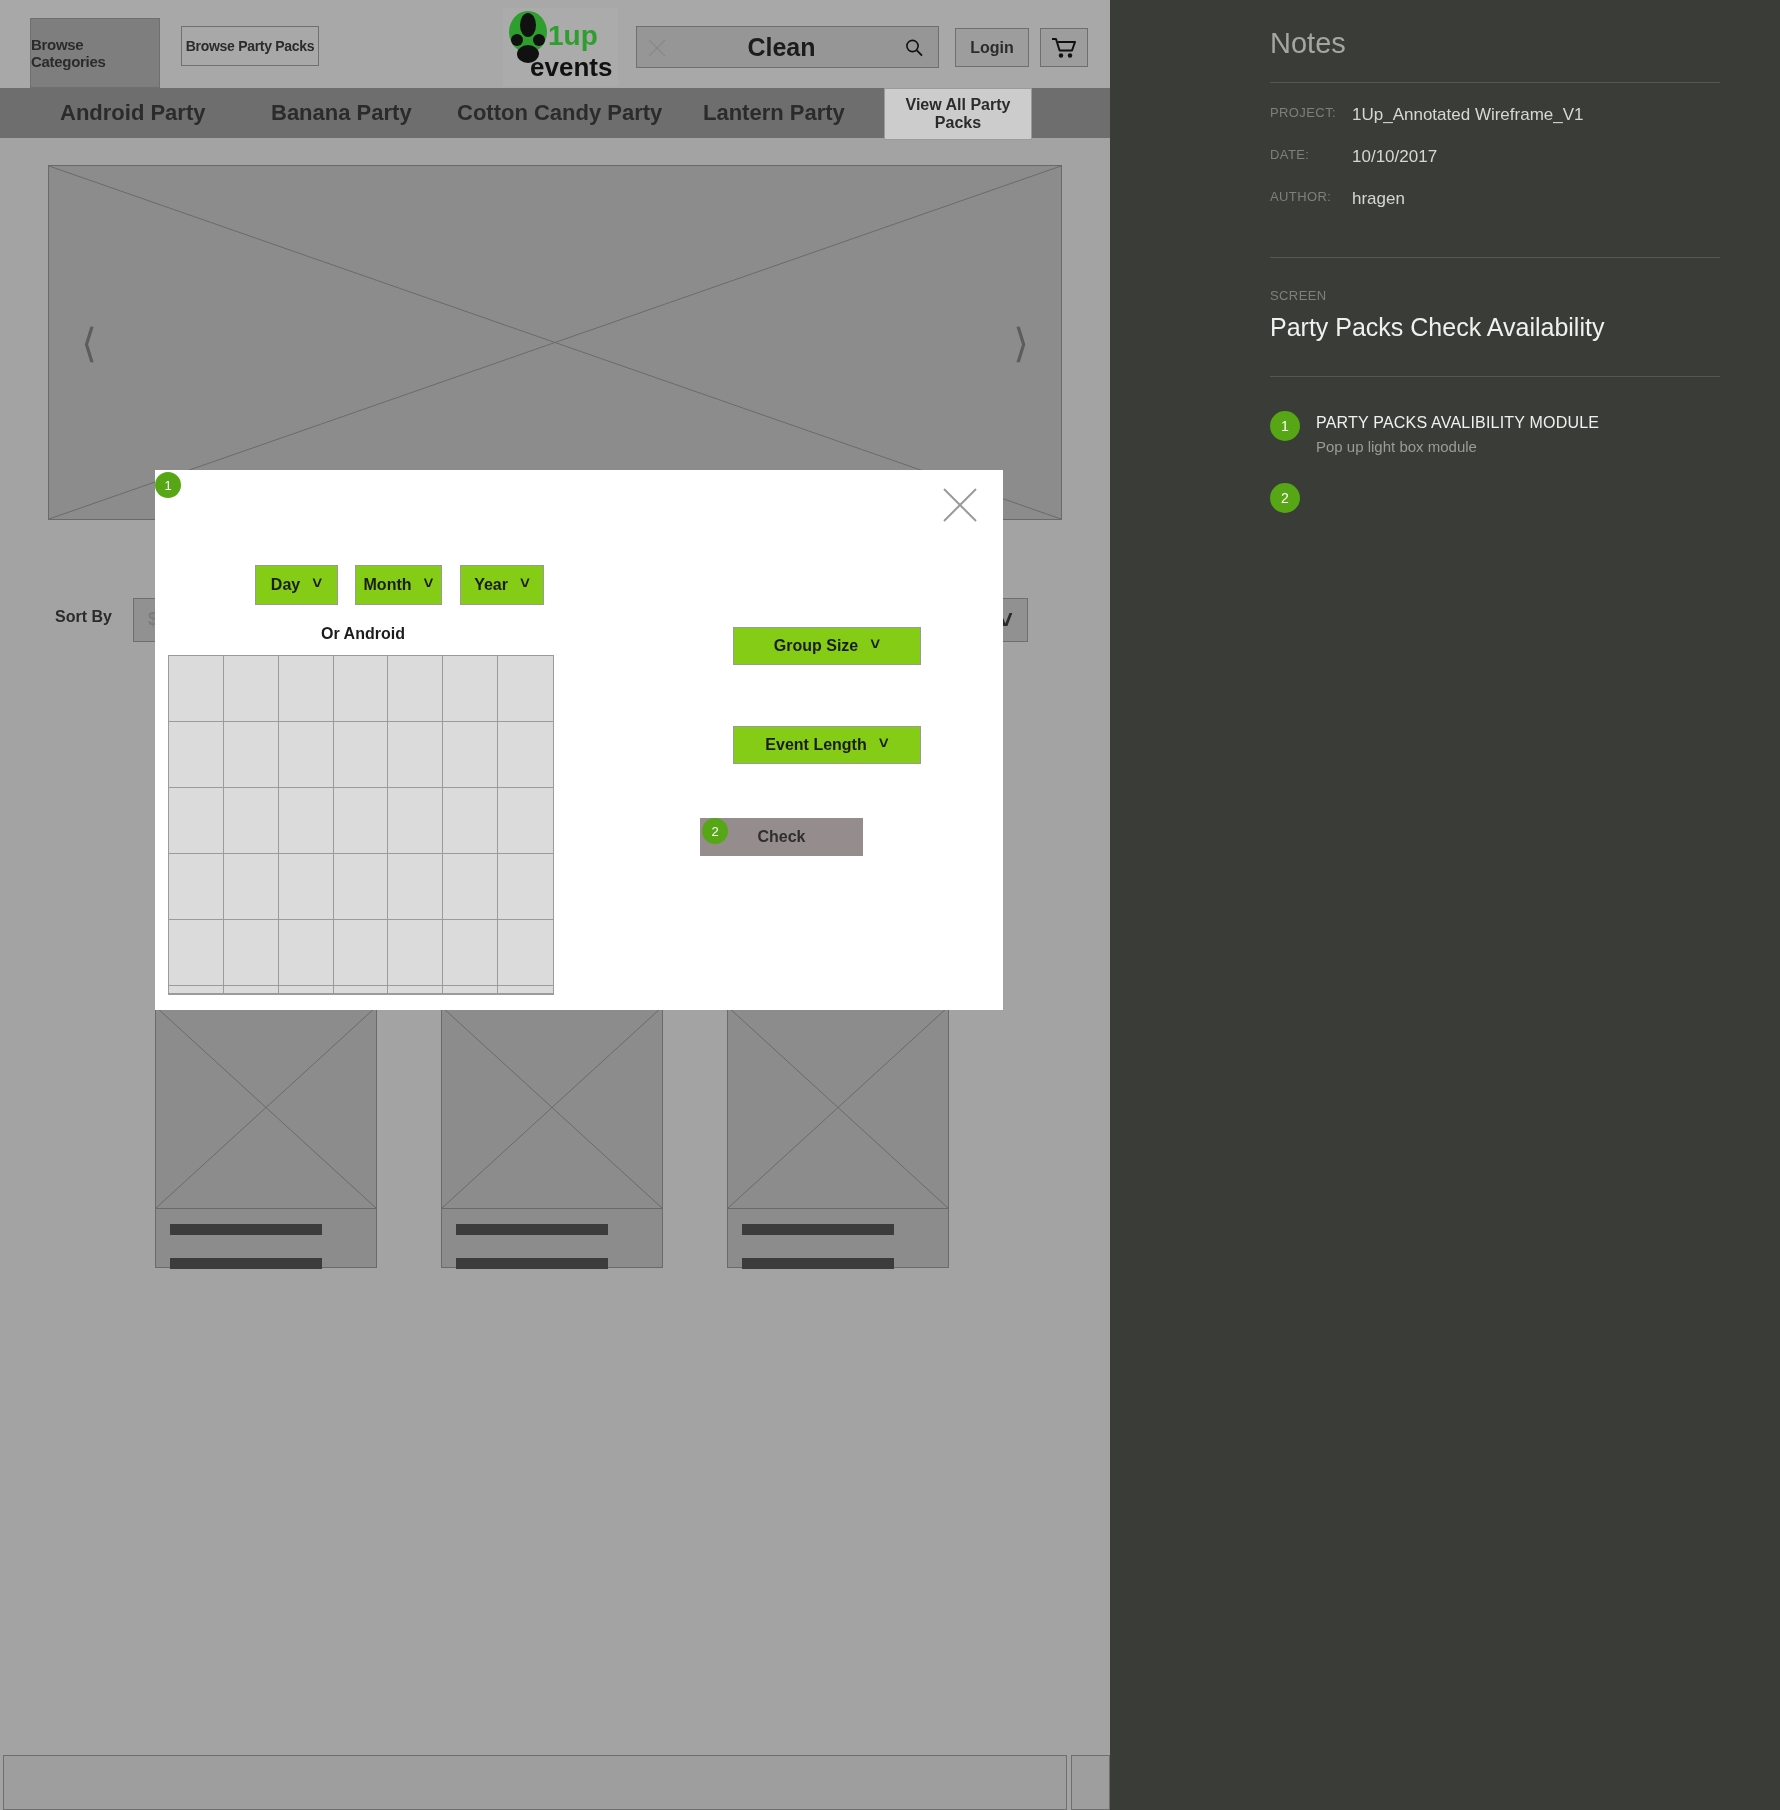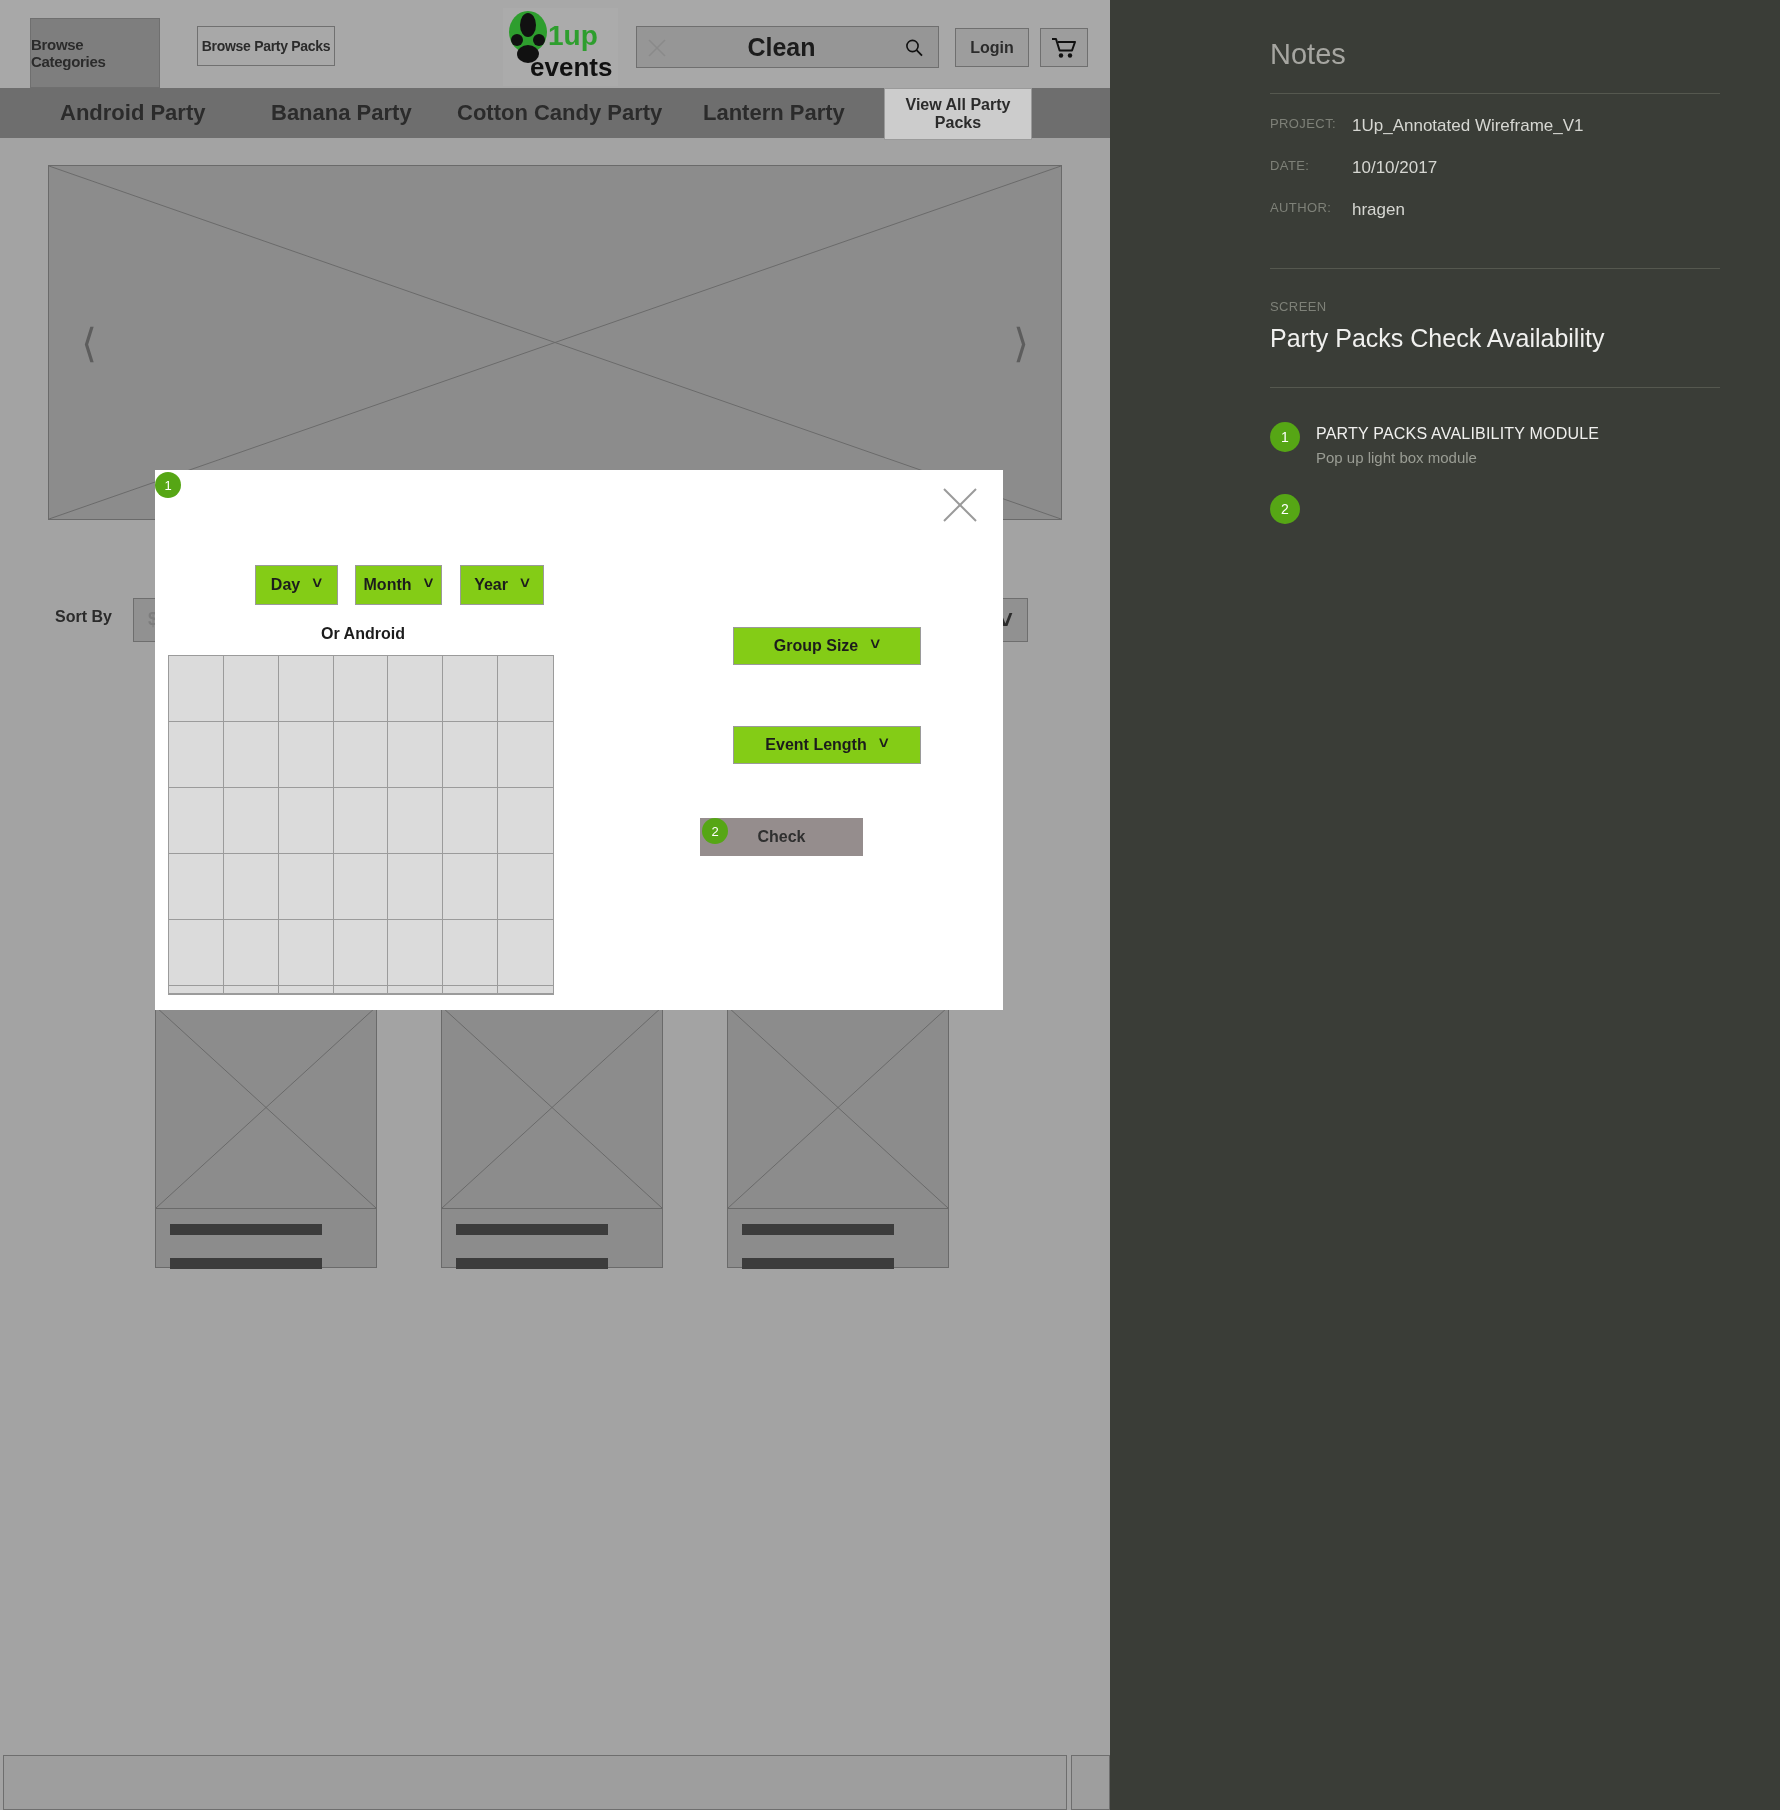--- a/index.html
+++ b/index.html
@@ -42,21 +42,20 @@
     letter-spacing: -0.3px;
   }
   .btn-browse-packs {
     position: absolute; left: 181px; top: 26px;
     width: 138px; height: 40px;
     background: #a8a8a8;
     border: 1px solid #707070;
     display: flex; align-items: center; justify-content: center;
     font-size: 14px; font-weight: bold; color: #2b2b2b;
     letter-spacing: -0.3px;
-    margin-left: 16px;
   }
 
   .logo {
     position: absolute; left: 503px; top: 8px;
     width: 115px; height: 78px;
     background: #ababab;
   }
   .logo-mark { position: absolute; left: 4px; top: 2px; width: 42px; height: 56px; }
   .logo-1up {
     position: absolute; left: 45px; top: 14px;
@@ -288,21 +287,21 @@
   }
 
   
   #notes {
     position: absolute;
     left: 1110px; top: 0;
     width: 670px; height: 1810px;
     background: #3a3d37;
   }
   #notes-inner {
-    position: absolute; left: 160px; top: 12px;
+    position: absolute; left: 160px; top: 1px;
     width: 450px;
   }
   .notes-title {
     margin-top: 26px;
     font-size: 29px; color: #a6a6a1; font-weight: normal;
   }
   .hr { height: 1px; background: #55584f; margin: 22px 0 0 0; }
   .meta-row { display: flex; margin-top: 22px; }
   .meta-key {
     width: 82px;

